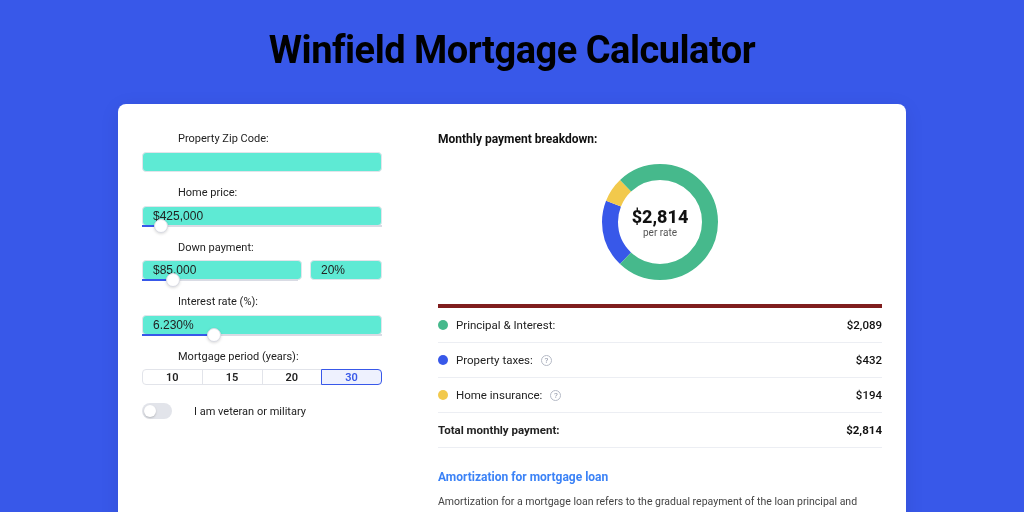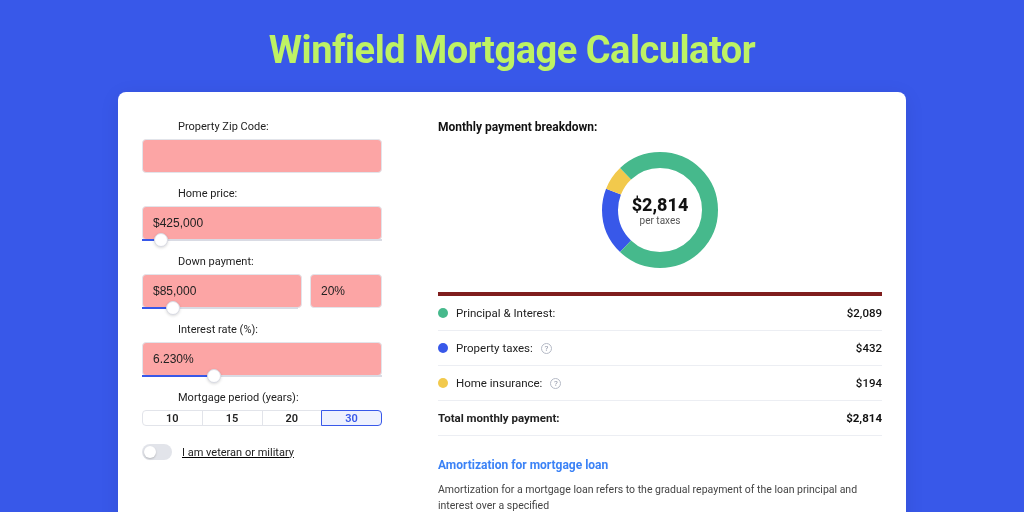--- a/index.html
+++ b/index.html
@@ -1,41 +1,41 @@
 <!DOCTYPE html>
 <html><head>
 <meta charset="utf-8">
 <style>
   * { box-sizing: border-box; margin: 0; padding: 0; }
   html, body { width: 1024px; height: 512px; overflow: hidden; font-family: -apple-system, BlinkMacSystemFont, "Segoe UI", Roboto, Helvetica, Arial, sans-serif; }
   body { background: #3858E9; }
-  .hero-title { text-align: center; color: #bef264; font-size: 38px; font-weight: 700; padding: 28px 0 20px; letter-spacing: -0.5px; }
+  .hero-title { text-align: center; color: #000000; font-size: 38px; font-weight: 700; padding: 28px 0 32px; letter-spacing: -0.5px; }
   .card {
     background: #ffffff;
     width: 788px;
     margin: 0 auto;
     border-radius: 8px 8px 0 0;
     padding: 28px 24px 28px 24px;
     display: flex;
     gap: 24px;
     box-shadow: 0 4px 20px rgba(0,0,0,.08);
   }
   .form-col { width: 240px; flex: 0 0 240px; }
   .result-col { flex: 1; margin-left: 32px; }
   .f-label { font-size: 11px; color: #222; margin-bottom: 6px; display: block; padding-left: 36px; }
   .input {
     width: 100%;
-    height: 34px;
+    height: 20px;
     border: 1px solid #e2e4ea;
     border-radius: 4px;
     padding: 0 10px;
     font-size: 12px;
     color: #222;
     outline: none;
-    background:#fca5a5;
+    background:#5eead4;
   }
   .row { margin-bottom: 14px; position: relative; }
   .slider-track {
     position: relative;
     height: 2px;
     background: #d9dbe4;
     margin-top: -1px;
   }
   .slider-fill {
     position: absolute; top:0; left:0; height:2px; background:#3858E9;
@@ -51,21 +51,21 @@
   .term-grp { display:flex; gap:0; }
   .term-btn {
     flex:1; height:16px; border:1px solid #e2e4ea; background:#fff;
     font-size:11px; font-weight:600; color:#222; cursor:pointer;
     display:flex; align-items:center; justify-content:center;
     margin-left:-1px;
   }
   .term-btn:first-child{ margin-left:0; border-radius:4px 0 0 4px;}
   .term-btn:last-child{ border-radius:0 4px 4px 0;}
   .term-btn.active { background:#eef1fe; border-color:#3858E9; color:#3858E9; position:relative; z-index:1;}
-  .toggle-row { display:flex; align-items:center; gap:10px; margin-top:18px;text-decoration:underline;}
+  .toggle-row { display:flex; align-items:center; gap:22px; margin-top:18px;}
   .toggle {
     width:30px; height:16px; border-radius:10px; background:#e2e4ea; position:relative; cursor:pointer;
   }
   .toggle::after{
     content:""; position:absolute; top:2px; left:2px; width:12px; height:12px; border-radius:50%; background:#fff;
     box-shadow:0 1px 2px rgba(0,0,0,.2);
   }
   .toggle-label { font-size:11px; color:#222; }
 
   .sec-title { font-size:12px; font-weight:700; color:#111; margin-bottom:14px; }
@@ -166,21 +166,21 @@
 
     <div class="donut-wrap">
       <div class="donut">
         <svg width="124" height="124" viewBox="0 0 124 124" id="donut-svg">
             <circle cx="62" cy="62" r="50" fill="none" stroke="#3858E9" stroke-width="16" stroke-dasharray="59.28165241848544 254.8776129404939" stroke-dashoffset="-194.7787445225672"></circle>
             <circle cx="62" cy="62" r="50" fill="none" stroke="#F2C94C" stroke-width="16" stroke-dasharray="21.658456815793173 292.50080854318617" stroke-dashoffset="-254.06039694105263"></circle>
             <circle cx="62" cy="62" r="50" fill="none" stroke="#46B98C" stroke-width="16" stroke-dasharray="233.21915612470073 80.9401092342786" stroke-dashoffset="-275.7188537568458"></circle>
           </svg>
         <div class="donut-center">
           <div class="donut-amount">$2,814</div>
-          <div class="donut-sub">per taxes</div>
+          <div class="donut-sub">per rate</div>
         </div>
       </div>
     </div>
 
     <div class="legend" id="legend">
         <div class="legend-row">
           <div class="legend-left">
             <span class="dot" style="background: rgb(70, 185, 140);"></span>
             <span>Principal &amp; Interest:</span>
           </div>

